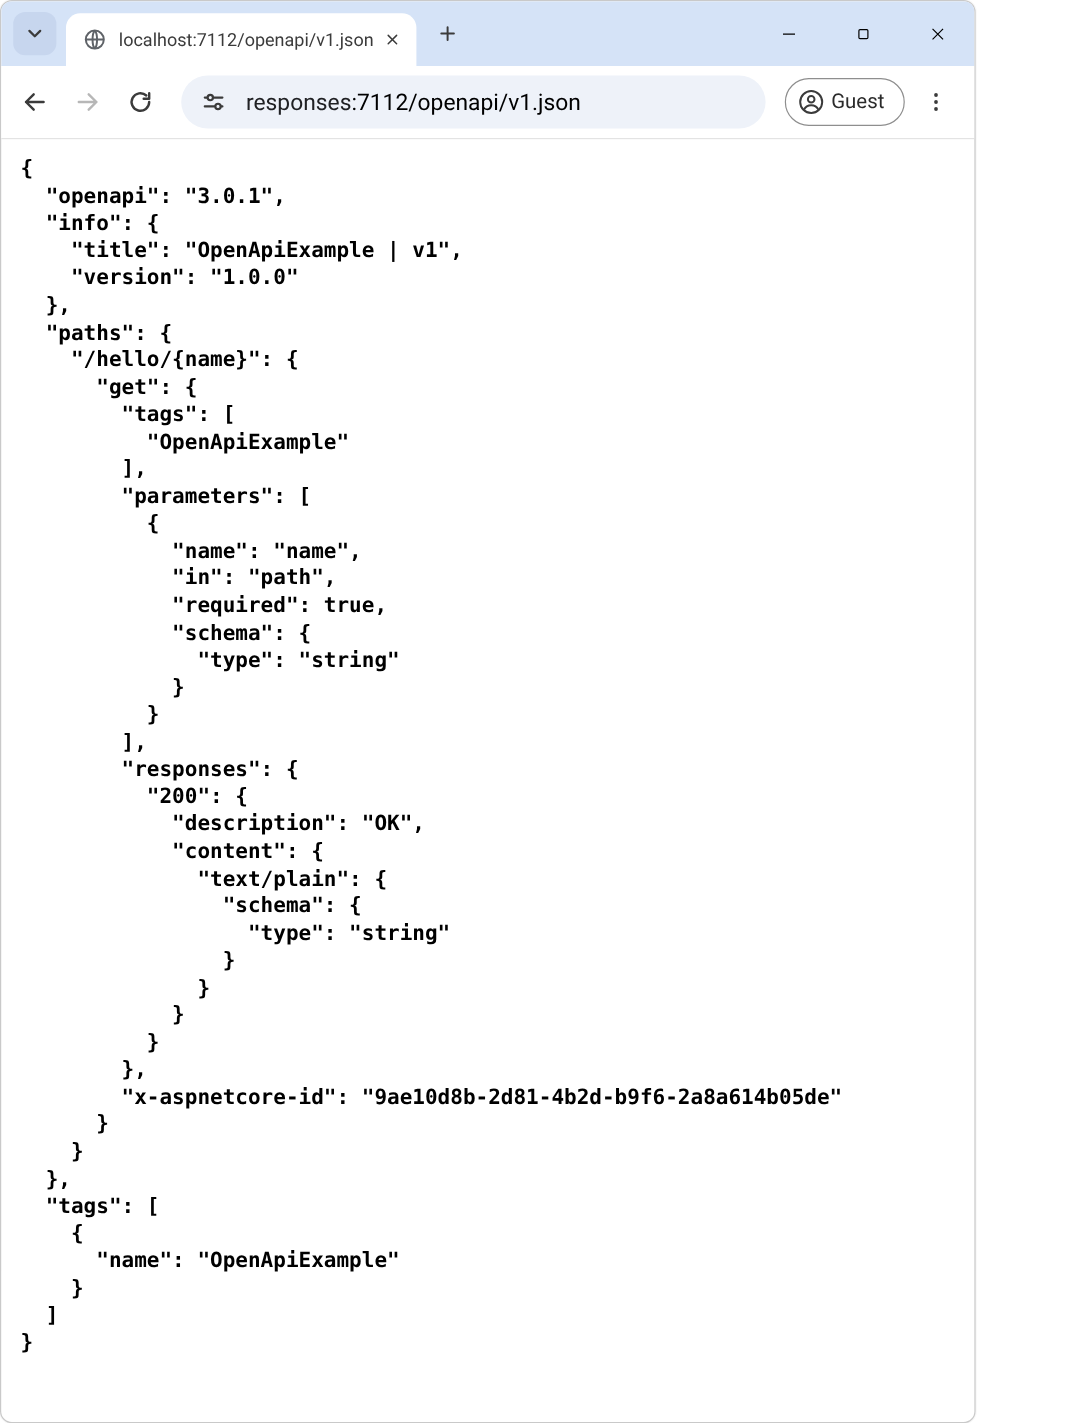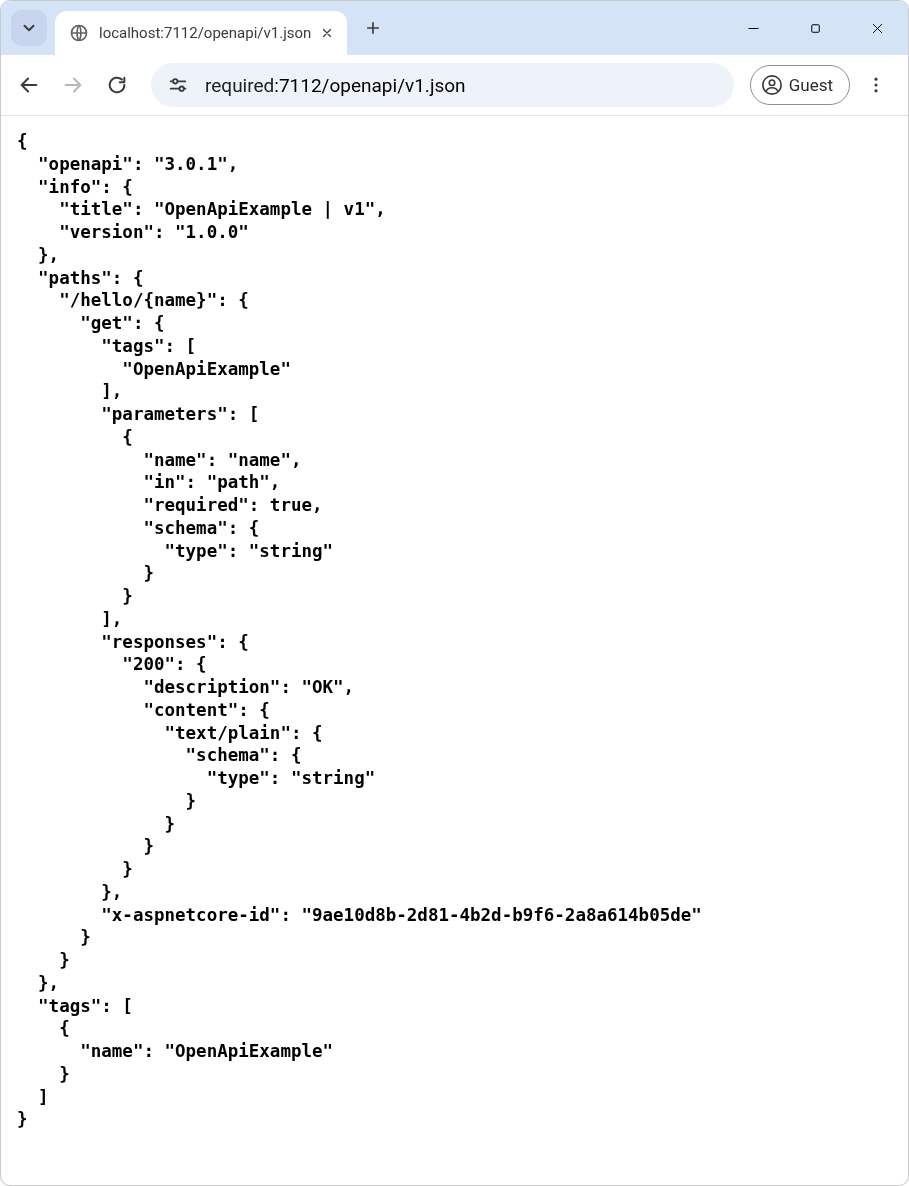--- a/index.html
+++ b/index.html
@@ -6,21 +6,21 @@
   html, body {
     margin: 0;
     padding: 0;
     width: 909px;
     height: 1186px;
     font-family: -apple-system, "Segoe UI", Roboto, Arial, sans-serif;
     background: #fff;
     overflow: hidden;
   }
   .window {
-    width: 909px;
+    width: 813px;
     height: 1186px;
     border: 1px solid #c9c9c9;
     border-radius: 10px;
     background: #fff;
     display: flex;
     flex-direction: column;
     overflow: hidden;
     box-shadow: 0 0 0 1px rgba(0,0,0,0.03);
   }
   
@@ -243,21 +243,21 @@
     </div>
     <div class="addrbar">
       <span class="site-btn">
         <svg viewBox="0 0 24 24">
           <path d="M4 8h16M4 16h16" stroke="#3b3b3b" stroke-width="2" stroke-linecap="round"></path>
           <circle cx="9" cy="8" r="2.4" fill="#eef2f9" stroke="#3b3b3b" stroke-width="2"></circle>
           <circle cx="16" cy="16" r="2.4" fill="#eef2f9" stroke="#3b3b3b" stroke-width="2"></circle>
         </svg>
       </span>
       <span class="url">
-        <span>required</span><span class="muted">:7112/openapi/v1.json</span>
+        <span>responses</span><span class="muted">:7112/openapi/v1.json</span>
       </span>
     </div>
     <div class="guest-pill">
       <svg viewBox="0 0 24 24">
           <circle cx="12" cy="12" r="10" fill="none" stroke="#3b3b3b" stroke-width="1.8"></circle>
           <circle cx="12" cy="9.5" r="3" fill="none" stroke="#3b3b3b" stroke-width="1.8"></circle>
           <path d="M5.5 19c1.3-2.8 4-4 6.5-4s5.2 1.2 6.5 4" fill="none" stroke="#3b3b3b" stroke-width="1.8"></path>
         </svg>
       <span class="guest-label">Guest</span>
     </div>

